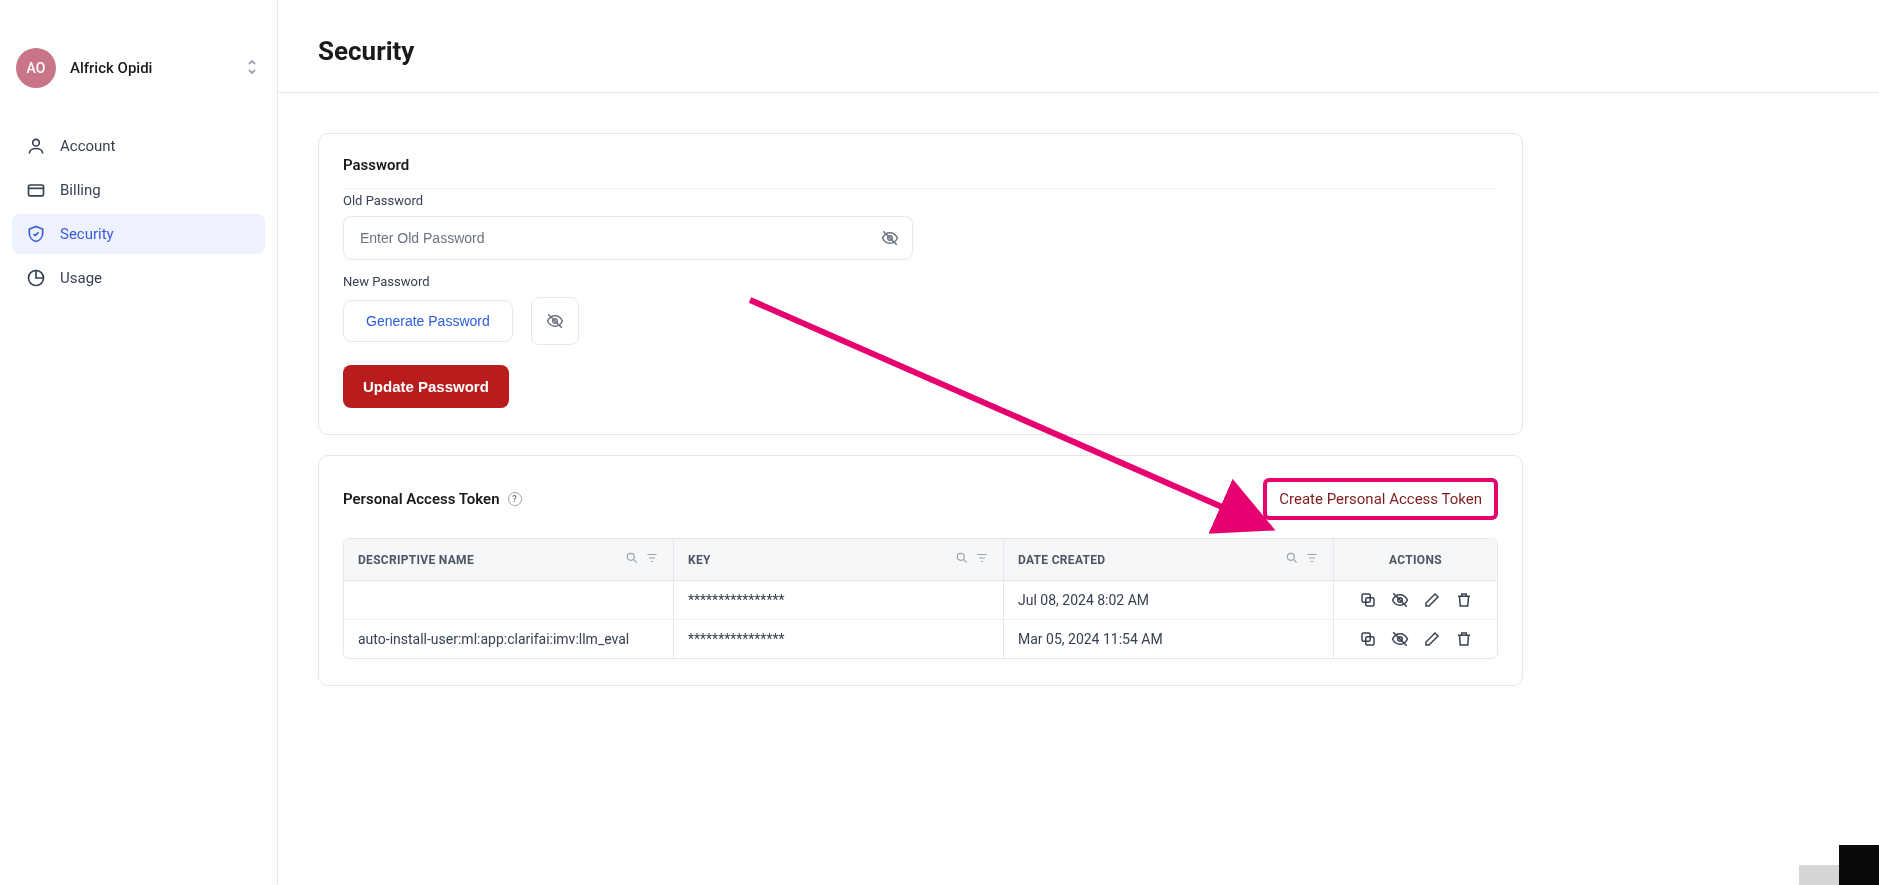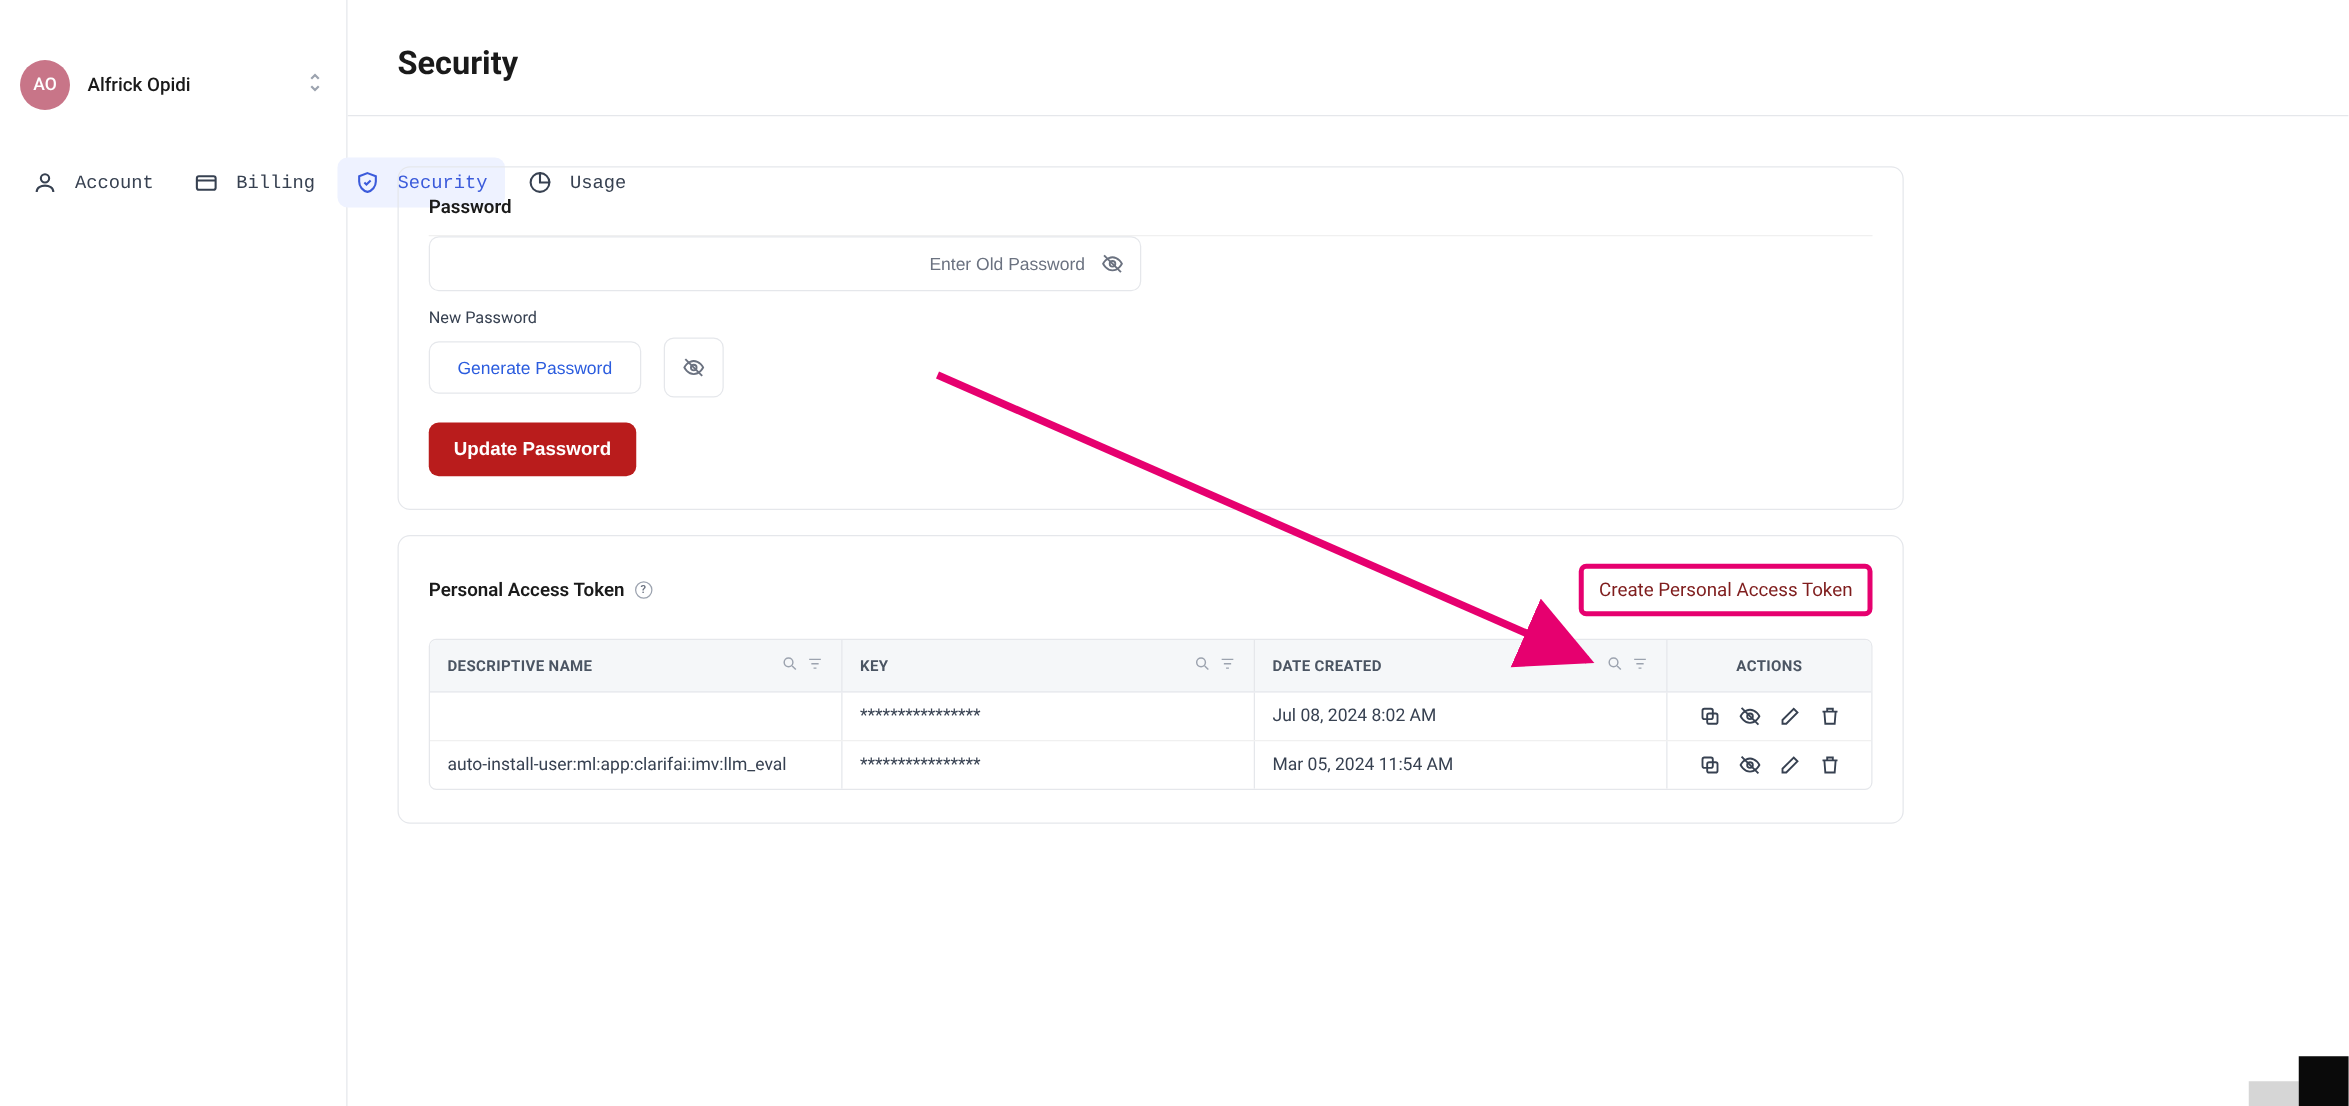--- a/index.html
+++ b/index.html
@@ -34,21 +34,21 @@
     border-radius: 50%;
     background: #c87588;
     color: #fff;
     display: flex; align-items: center; justify-content: center;
     font-size: 14px; font-weight: 500;
     margin-right: 14px;
   }
   .user-name { font-size: 15px; color: #1a1a1a; font-weight: 500; flex: 1; }
   .chevrons { color: #9ca3af; }
 
-  .nav { display: flex; flex-direction: row; gap: 4px; font-family: Liberation Mono, monospace; }
+  .nav { display: flex; flex-direction: column; gap: 4px; }
   .nav-item {
     display: flex; align-items: center;
     padding: 10px 14px;
     border-radius: 8px;
     color: #374151;
     font-size: 15px;
     cursor: pointer;
   }
   .nav-item.active {
     background: #eef2ff;
@@ -89,21 +89,20 @@
     position: relative;
     display: flex; align-items: center;
   }
   .text-input {
     border: 1px solid #e5e7eb;
     border-radius: 8px;
     padding: 13px 44px 13px 16px;
     font-size: 14px;
     color: #a21caf;
     outline: none;
-    text-align: right;
   }
   .text-input::placeholder { color: #6b7280; }
   .input-lg { width: 570px; }
   .input-md { width: 318px; }
   .eye-toggle {
     position: absolute; right: 14px; top: 50%; transform: translateY(-50%);
     color: #6b7280; cursor: pointer;
     display:flex;
   }
 
@@ -243,20 +242,21 @@
       <h1 class="page-title">Security</h1>
     </div>
 
     <div class="content">
 
       <section class="card">
         <div class="card-title-row">
           <div class="card-title">Password</div>
         </div>
 
+        <div class="field-label">Old Password</div>
         <div class="field-row">
           <div class="input-wrap">
             <input class="text-input input-lg" type="password" placeholder="Enter Old Password" style="">
             <span class="eye-toggle">
               <svg width="18" height="18" viewBox="0 0 24 24" fill="none" stroke="currentColor" stroke-width="2">
                   <path d="M2 12s3.5-7 10-7 10 7 10 7-3.5 7-10 7S2 12 2 12z"></path>
                   <circle cx="12" cy="12" r="3"></circle>
                   <path d="M3 3l18 18"></path>
                 </svg>
             </span>

